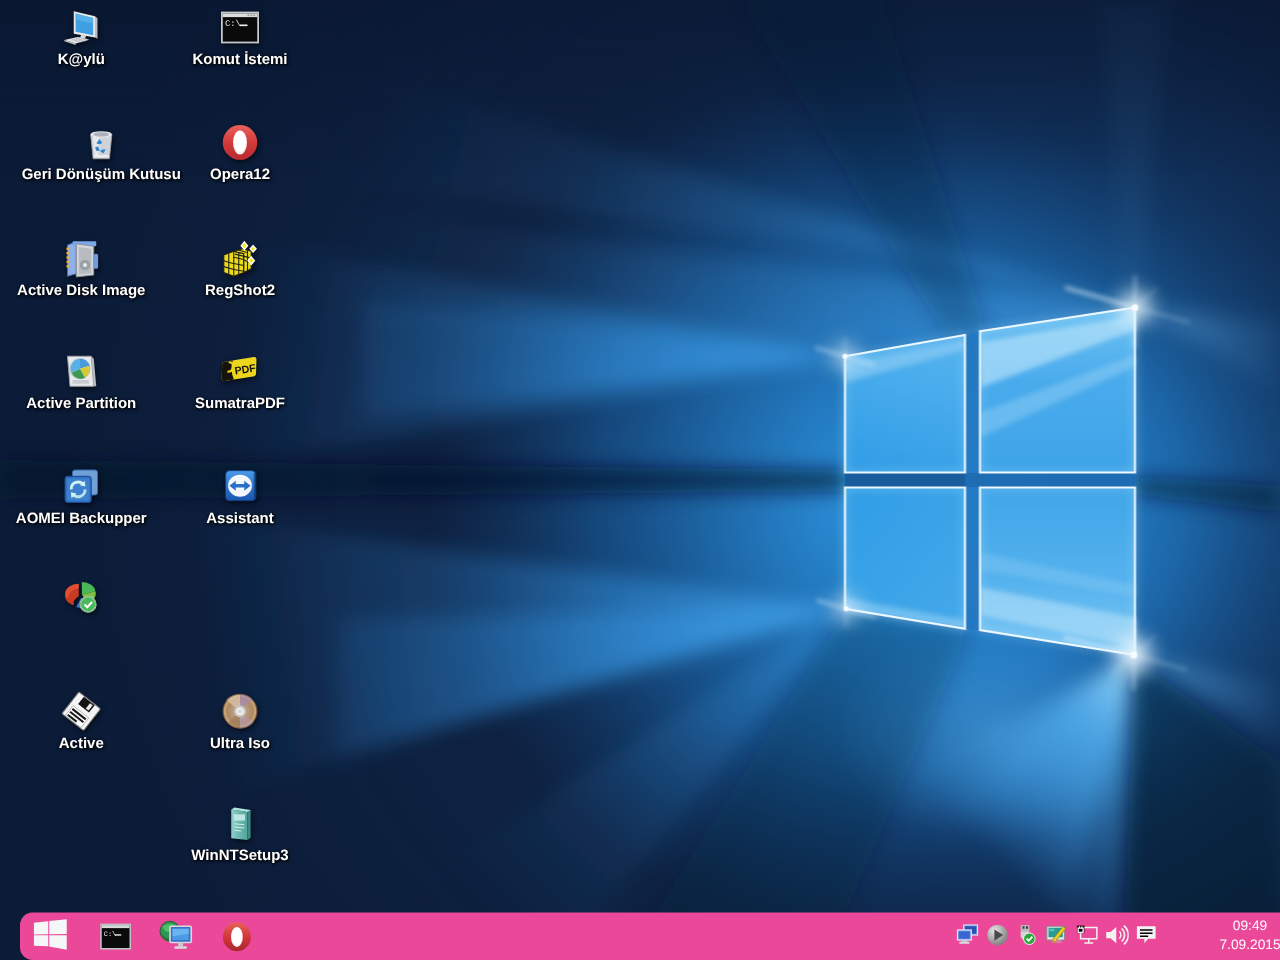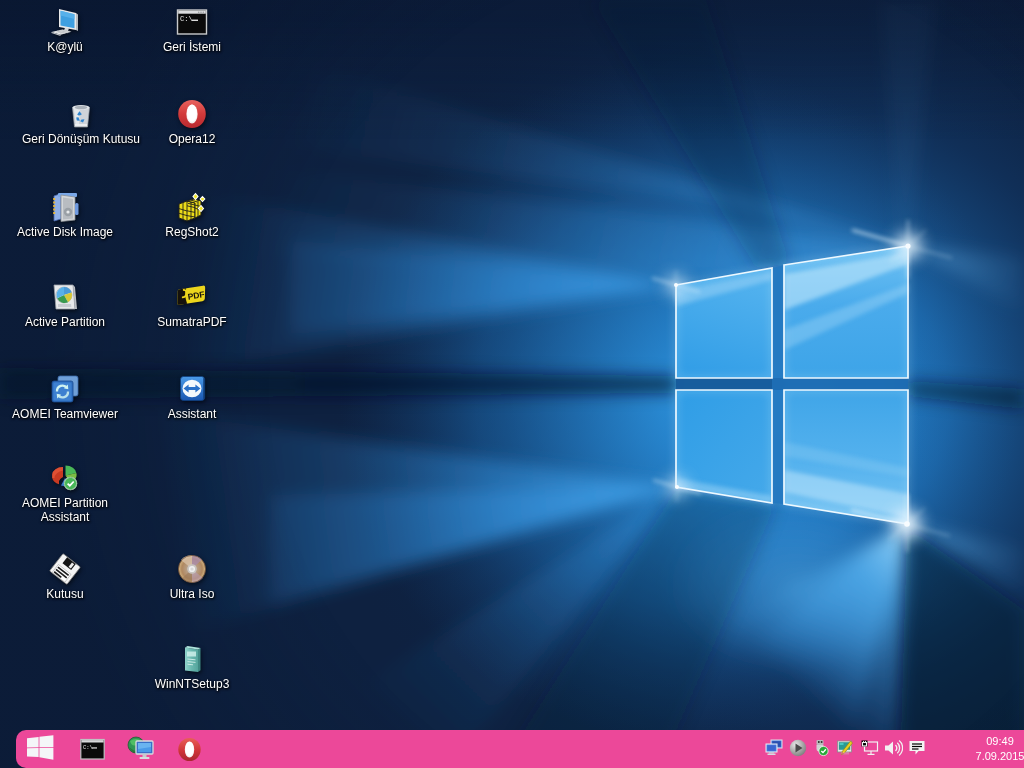--- a/index.html
+++ b/index.html
@@ -1,20 +1,20 @@
 <!DOCTYPE html>
 <html><head>
 <meta charset="utf-8">
 <style>
 html,body{margin:0;padding:0;width:1024px;height:768px;overflow:hidden;background:#000;font-family:"Liberation Sans",sans-serif;}
 #stage{position:absolute;left:0;top:0;width:1024px;height:768px;}
 #wall{position:absolute;left:0;top:0;}
 .icon{position:absolute;text-align:center;color:#fff;font-size:12px;}
 .icon svg{display:block;margin:0 auto;filter:drop-shadow(1px 2px 2px rgba(0,0,0,0.55));}
-.lbl{margin-top:2px;line-height:14px;text-shadow:1px 1px 2px rgba(0,0,0,0.9),0 1px 3px rgba(0,0,0,0.8);}
+.lbl{margin-top:2px;line-height:14px;text-shadow:1px 1px 2px rgba(0,0,0,0.9),0 1px 3px rgba(0,0,0,0.8);font-weight:bold;}
 #taskbar{position:absolute;left:16px;top:730px;width:1024px;height:38px;background:#ec4899;border-radius:10px;}
 #taskbar svg{position:absolute;}
 #clock{position:absolute;right:8px;top:4px;width:64px;text-align:center;color:#fff;font-size:11px;line-height:15px;}
 #sep{position:absolute;right:4px;top:0;width:1px;height:38px;background:#3a3a33;}
 </style>
 </head>
 <body>
 <div id="stage">
 <svg id="wall" width="1024" height="768" viewBox="0 0 1024 768">
 <defs>
@@ -214,21 +214,21 @@
 <div class="icon" style="left:127px;top:6px;width:130px">
 <svg width="32" height="32" viewBox="0 0 32 32">
 <rect x="1.5" y="4" width="29" height="24" fill="#0a0a0a" stroke="#c8cacc" stroke-width="1.4"></rect>
 <rect x="2.2" y="4.7" width="27.6" height="3" fill="#dcdddf"></rect>
 <circle cx="25" cy="6.2" r="0.8" fill="#9a9b9d"></circle>
         <circle cx="27.3" cy="6.2" r="0.8" fill="#9a9b9d"></circle>
         <circle cx="22.7" cy="6.2" r="0.8" fill="#9a9b9d"></circle>
 <text x="4" y="15" font-family="Liberation Mono,monospace" font-size="7" fill="#f2f2f2">C:\</text>
 <rect x="16" y="13.6" width="6" height="1.3" fill="#f2f2f2"></rect>
 </svg>
-<div class="lbl">Geri İstemi</div>
+<div class="lbl">Komut İstemi</div>
 </div>
 <div class="icon" style="left:16px;top:98px;width:130px">
 <svg width="32" height="32" viewBox="0 0 32 32">
 <path d="M7.5,9.5 L24.5,9.5 L22.5,29 L9.5,29 Z" fill="#cfd3d8"></path>
 <path d="M7.5,9.5 L24.5,9.5 L22.5,29 L9.5,29 Z" fill="none" stroke="#9aa0a8" stroke-width="0.7"></path>
 <path d="M9,11 L15,11 L13.8,27.5 L10.8,27.5 Z" fill="#e8ebee" opacity="0.85"></path>
 <ellipse cx="16" cy="9.5" rx="8.5" ry="2.6" fill="#e3e6ea"></ellipse>
 <ellipse cx="16" cy="9.5" rx="6.3" ry="1.7" fill="#aab1b9"></ellipse>
 <path d="M12.2,16.5 L14.5,13.2 L16.8,16.2 L15.3,17.2 L13.6,17.4 Z" fill="#2f85d0"></path>
 <path d="M16.5,21.5 L19.5,21.3 L18,24.6 L15.2,23.3 Z" fill="#2f85d0"></path>
@@ -328,21 +328,21 @@
 <div class="icon" style="left:0px;top:373px;width:130px">
 <svg width="32" height="32" viewBox="0 0 32 32">
 <rect x="9" y="3" width="20" height="20" rx="2" fill="#6fa0d8" stroke="#3a6aaa" stroke-width="0.8"></rect>
 <rect x="3" y="8" width="21" height="21" rx="2" fill="#2f6fc0" stroke="#1a4a90" stroke-width="0.8"></rect>
 <rect x="4.5" y="9.5" width="18" height="18" rx="1.5" fill="#3d80d0"></rect>
 <path d="M8,18.5 A5.5,5.5 0 0 1 18,15" fill="none" stroke="#d0f2f0" stroke-width="2.3"></path>
 <path d="M19,18.5 A5.5,5.5 0 0 1 9,22" fill="none" stroke="#d0f2f0" stroke-width="2.3" opacity="0.85"></path>
 <path d="M18.8,11.5 L19.3,16.2 L14.8,15.2 Z" fill="#d0f2f0"></path>
 <path d="M8.2,25.5 L7.7,20.8 L12.2,21.8 Z" fill="#d0f2f0"></path>
 </svg>
-<div class="lbl">AOMEI Teamviewer</div>
+<div class="lbl">AOMEI Backupper</div>
 </div>
 <div class="icon" style="left:127px;top:373px;width:130px">
 <svg width="32" height="32" viewBox="0 0 32 32">
 <defs>
           <linearGradient id="tvg" x1="0" y1="0" x2="0" y2="1">
 <stop offset="0" stop-color="#4a9ae8"></stop>
             <stop offset="1" stop-color="#1a56b0"></stop>
           </linearGradient>
         </defs>
 <rect x="4.5" y="3.5" width="24" height="24" rx="3" fill="url(#tvg)" stroke="#10407f" stroke-width="0.8"></rect>
@@ -356,37 +356,36 @@
 <svg width="32" height="32" viewBox="0 0 32 32">
 <path d="M16.5,13.5 L16.5,3.5 A11,8 0 0 1 27.3,11 Z" fill="#4ab858"></path>
 <path d="M16.5,13.5 L27.3,11 A11,8 0 0 1 21,20.3 Z" fill="#8ad048" opacity="0.9"></path>
 <path d="M14,15 L14,5 A11,8 0 0 0 3.2,12.6 L3.2,16 A11,8 0 0 0 10,22.2 L10,19 A11,8 0 0 1 14,15 Z" fill="#c83a22"></path>
 <path d="M14,5 A11,8 0 0 0 3.2,12.6 L3.2,16 L5.5,16 A11,8 0 0 1 14,8.4 Z" fill="#e85a3a" opacity="0.7"></path>
 <path d="M16,16 L20.5,23.8 A11,8 0 0 1 12,23.6 Z" fill="#3878c8"></path>
 <circle cx="21.5" cy="21.5" r="6.2" fill="#48b858" stroke="#e8f4e8" stroke-width="1.1"></circle>
 <circle cx="21.5" cy="21.5" r="6.2" fill="none" stroke="#2a8a3a" stroke-width="0.5"></circle>
 <path d="M18.6,21.6 L20.8,23.7 L24.7,19.5" fill="none" stroke="#ffffff" stroke-width="1.7"></path>
 </svg>
-<div class="lbl">AOMEI Partition<br>Assistant</div>
 </div>
 <div class="icon" style="left:0px;top:553px;width:130px">
 <svg width="32" height="32" viewBox="0 0 32 32">
 <g transform="rotate(38 16 16)">
 <rect x="5" y="5" width="22" height="22" rx="1" fill="#f4f4f4" stroke="#7a7a7a" stroke-width="0.8"></rect>
 <rect x="10.5" y="5.5" width="11" height="7.5" fill="#141414"></rect>
 <rect x="17.5" y="6.6" width="2.8" height="5.4" fill="#ececec"></rect>
 <rect x="8" y="16.5" width="16" height="10" fill="#fcfcfc" stroke="#999" stroke-width="0.5"></rect>
 <g fill="#1a1a1a">
             <rect x="9.2" y="18" width="13.6" height="1.7"></rect>
             <rect x="9.2" y="21" width="13.6" height="1.7"></rect>
             <rect x="9.2" y="24" width="9" height="1.7"></rect>
           </g>
 </g>
 </svg>
-<div class="lbl">Kutusu</div>
+<div class="lbl">Active</div>
 </div>
 <div class="icon" style="left:127px;top:553px;width:130px">
 <svg width="32" height="32" viewBox="0 0 32 32">
 <defs>
 <radialGradient id="cdring" cx="0.5" cy="0.5" r="0.5">
 <stop offset="0" stop-color="#f0ece8"></stop>
             <stop offset="0.28" stop-color="#d8d4d0"></stop>
 <stop offset="0.34" stop-color="#b8a088"></stop>
             <stop offset="0.75" stop-color="#b08860"></stop>
 <stop offset="0.92" stop-color="#c8a878"></stop>

